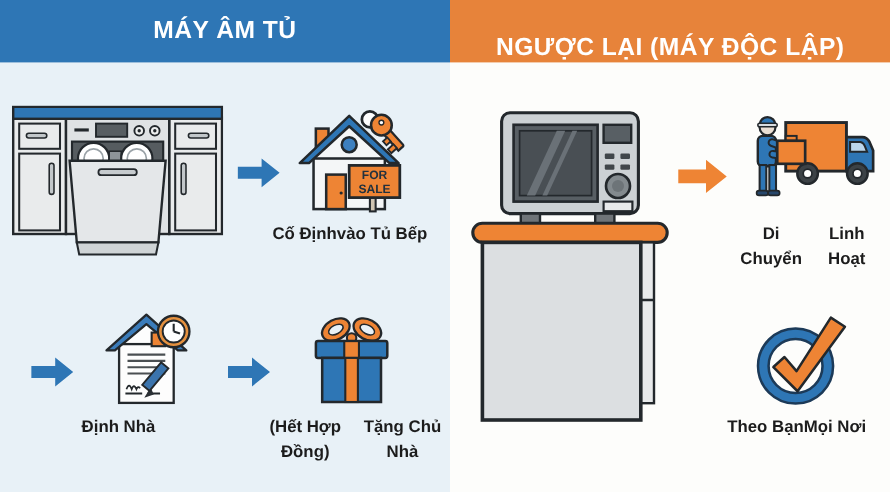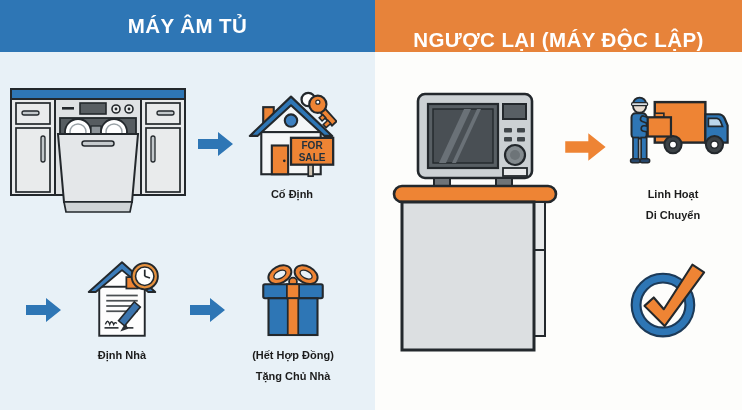--- a/index.html
+++ b/index.html
@@ -7,22 +7,22 @@
           font-family:"Liberation Sans",sans-serif;background:#e8f1f7;}
   .panel{position:absolute;top:0;height:410px;}
   .panel.left{left:0;width:375px;background:#e8f1f7;text-decoration:underline;}
   .panel.right{left:375px;width:367px;background:#fdfdfb;}
   .hdr{position:absolute;top:0;left:0;right:0;height:52px;display:flex;
        align-items:center;justify-content:center;color:#ffffff;
        font-size:20.5px;font-weight:bold;letter-spacing:.4px;}
   .hdr-blue{background:#2e76b5;}
   .hdr-orange{background:#e7833a;align-items:flex-end;}
   .abs{position:absolute;}
-  .label{position:absolute;display:flex;flex-direction:column;text-align:center;
-         font-weight:bold;font-size:11px;line-height:21px;color:#1c1c1c;}
+  .label{position:absolute;display:flex;flex-direction:row;text-align:center;
+         font-weight:bold;font-size:14px;line-height:21px;color:#1c1c1c;}
   .sign-text{font:bold 10.5px "Liberation Sans",sans-serif;fill:#23313d;text-anchor:middle;}
 </style>
 </head>
 <body>
 
 <div class="canvas">
 
   <section class="panel left">
     <header class="hdr hdr-blue">
       <span>MÁY ÂM TỦ</span>
@@ -90,20 +90,21 @@
       <g>
         <rect x="66" y="66" width="5" height="26" fill="#cfc4b2" stroke="#23282c" stroke-width="1.8"></rect>
         <rect x="48" y="52" width="44" height="28" fill="#ee8434" stroke="#23282c" stroke-width="2.4"></rect>
         <text x="70" y="64" class="sign-text">FOR</text>
         <text x="70" y="76" class="sign-text">SALE</text>
       </g>
     </svg>
 
     <div class="label" style="left:227px;top:184px;width:130px">
       <span>Cố Định</span>
+      <span>vào Tủ Bếp</span>
     </div>
 
     <svg class="abs" style="left:26px;top:297px" width="36" height="26" viewBox="0 0 36 26">
       <polygon points="0,8 20,8 20,1 35,13 20,25 20,18 0,18" fill="#2e76b5"></polygon>
     </svg>
 
     <svg class="abs" style="left:80px;top:256px" width="84" height="86" viewBox="0 0 96 96">
       <polygon points="16,36 48,10 80,36" fill="#fdfdfd"></polygon>
       <rect x="22" y="34" width="52" height="56" fill="#fdfdfd" stroke="#23282c" stroke-width="2.2"></rect>
       <polygon points="10,40 48,6 86,40 78,40 48,15 18,40" fill="#3b7cba" stroke="#23282c" stroke-width="2.2" stroke-linejoin="round"></polygon>
@@ -211,26 +212,28 @@
       <rect x="36" y="21" width="9" height="4" fill="#ee8434" stroke="#23282c" stroke-width="1.6"></rect>
       <rect x="29" y="25" width="23" height="19" fill="#ee8434" stroke="#23282c" stroke-width="2.2"></rect>
       <rect x="14.5" y="45" width="5.5" height="23" fill="#2e76b5" stroke="#23282c" stroke-width="1.7"></rect>
       <rect x="22.5" y="45" width="5.5" height="23" fill="#2e76b5" stroke="#23282c" stroke-width="1.7"></rect>
       <rect x="12" y="66" width="9.5" height="4" rx="2" fill="#27476b" stroke="#23282c" stroke-width="1.4"></rect>
       <rect x="21.5" y="66" width="9.5" height="4" rx="2" fill="#27476b" stroke="#23282c" stroke-width="1.4"></rect>
     </g>
   </svg>
 
   <div class="label" style="left:610px;top:184px;width:126px">
+    <span>Di Chuyển</span>
     <span>Linh Hoạt</span>
-    <span>Di Chuyển</span>
   </div>
 
   <svg class="abs" style="left:626px;top:258px" width="84" height="84" viewBox="0 0 100 100">
     <circle cx="44" cy="56" r="32" fill="none" stroke="#1c3a58" stroke-width="13"></circle>
     <circle cx="44" cy="56" r="32" fill="none" stroke="#2e76b5" stroke-width="8"></circle>
     <polygon points="22,57 33,47 45,61 79,8 93,17 46,81" fill="#ee8434" stroke="#23282c" stroke-width="2.5" stroke-linejoin="round"></polygon>
   </svg>
 
   <div class="label" style="left:606px;top:345px;width:124px">
+    <span>Theo Bạn</span>
+    <span>Mọi Nơi</span>
   </div>
 
 </div>
 
 </body></html>

